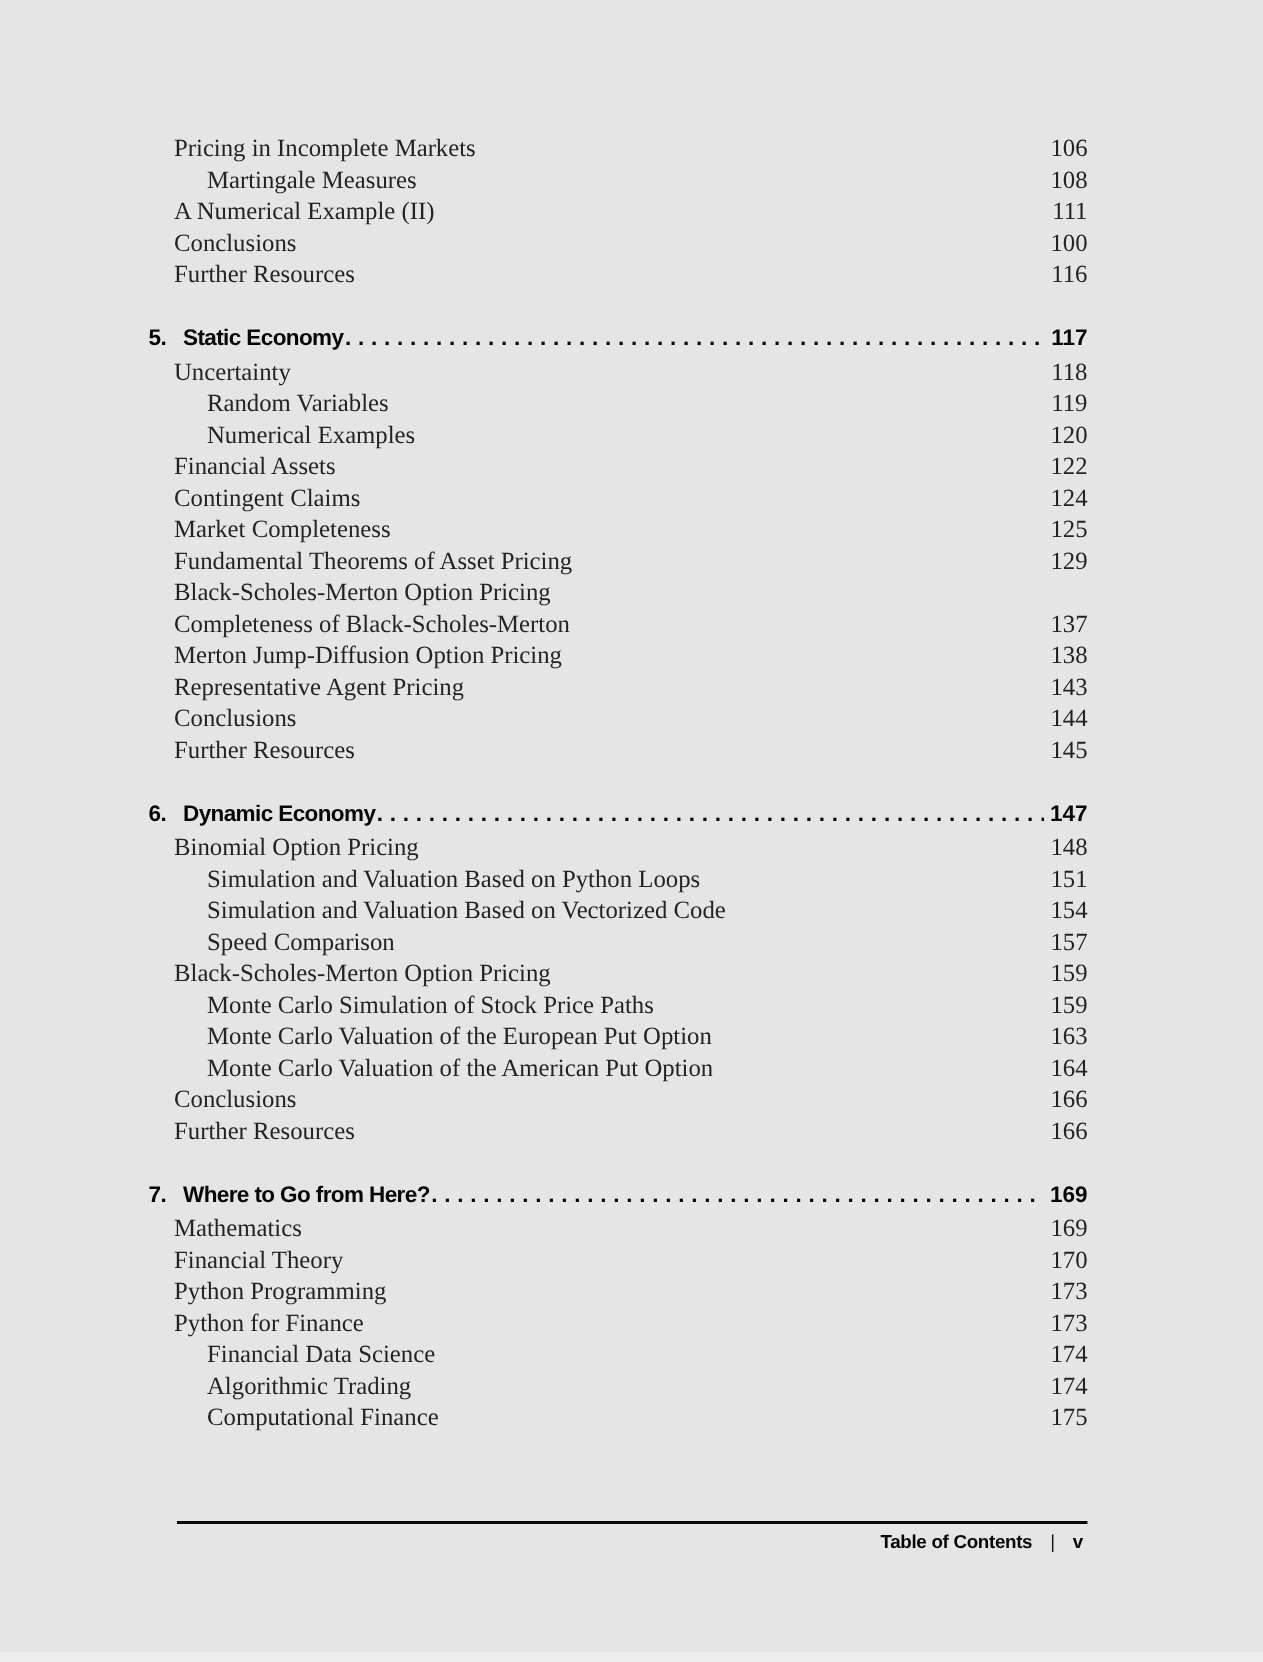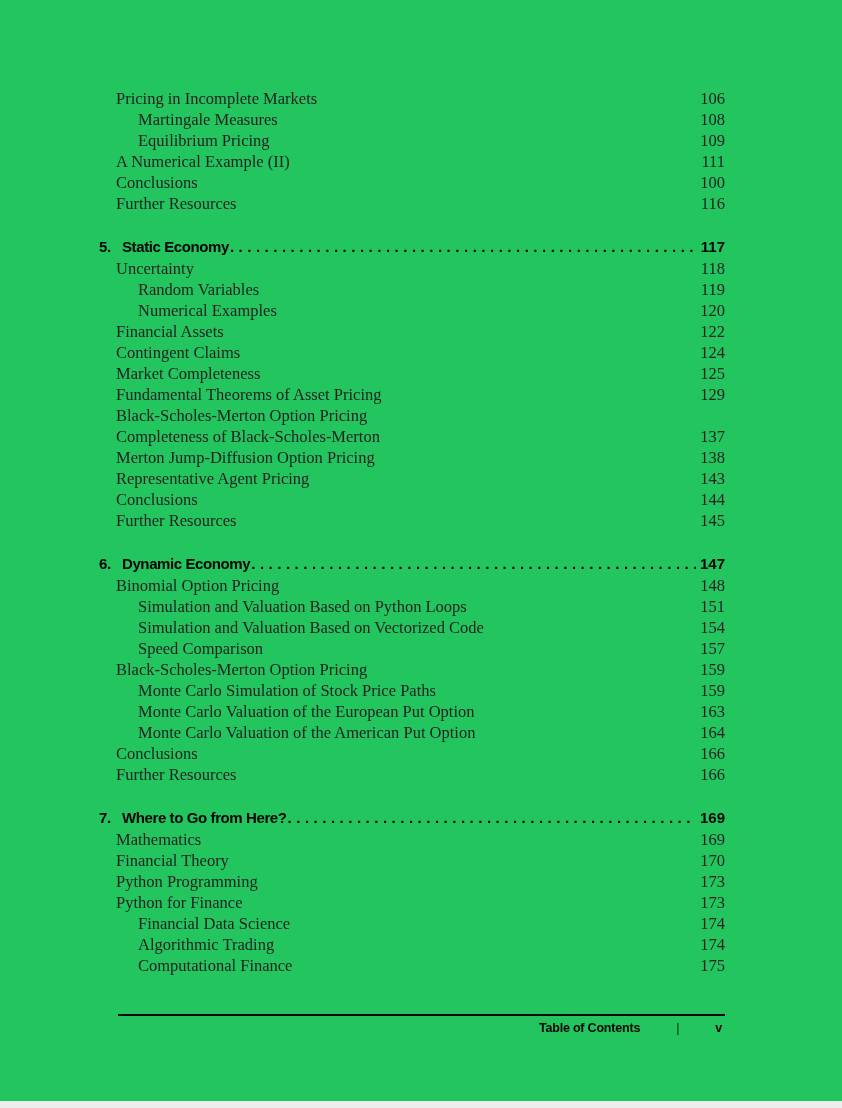--- a/index.html
+++ b/index.html
@@ -4,21 +4,21 @@
 <style>
   html, body {
     margin: 0;
     padding: 0;
     background: #ffffff;
   }
   #page {
     position: relative;
     width: 842px;
     height: 1108px;
-    background: #22c55e;
+    background: #e5e5e5;
     overflow: hidden;
     font-family: "Liberation Serif", serif;
     color: #232323;
   }
   #toc {
     position: absolute;
     top: 88px;
     left: 99px;
     width: 626px;
   }
@@ -90,21 +90,20 @@
     left: 118px;
     width: 604px;
     display: flex;
     justify-content: flex-end;
     align-items: center;
     font-family: "Liberation Sans", sans-serif;
     font-weight: 700;
     font-size: 12.5px;
     letter-spacing: -0.2px;
     color: #050505;
-    gap: 24px;
   }
   #footer .sep {
     display: inline-block;
     margin: 0 12px;
     font-weight: 400;
     color: #1a1a1a;
   }
   #bottom-strip {
     position: absolute;
     left: 0;
@@ -122,24 +121,20 @@
   <div id="toc">
       <div class="section">
         <div class="entry-row level-1">
           <span class="entry-title">Pricing in Incomplete Markets</span>
           <span class="entry-page">106</span>
         </div>
         <div class="entry-row level-2">
           <span class="entry-title">Martingale Measures</span>
           <span class="entry-page">108</span>
         </div>
-        <div class="entry-row level-2">
-          <span class="entry-title">Equilibrium Pricing</span>
-          <span class="entry-page">109</span>
-        </div>
         <div class="entry-row level-1">
           <span class="entry-title">A Numerical Example (II)</span>
           <span class="entry-page">111</span>
         </div>
         <div class="entry-row level-1">
           <span class="entry-title">Conclusions</span>
           <span class="entry-page">100</span>
         </div>
         <div class="entry-row level-1">
           <span class="entry-title">Further Resources</span>

